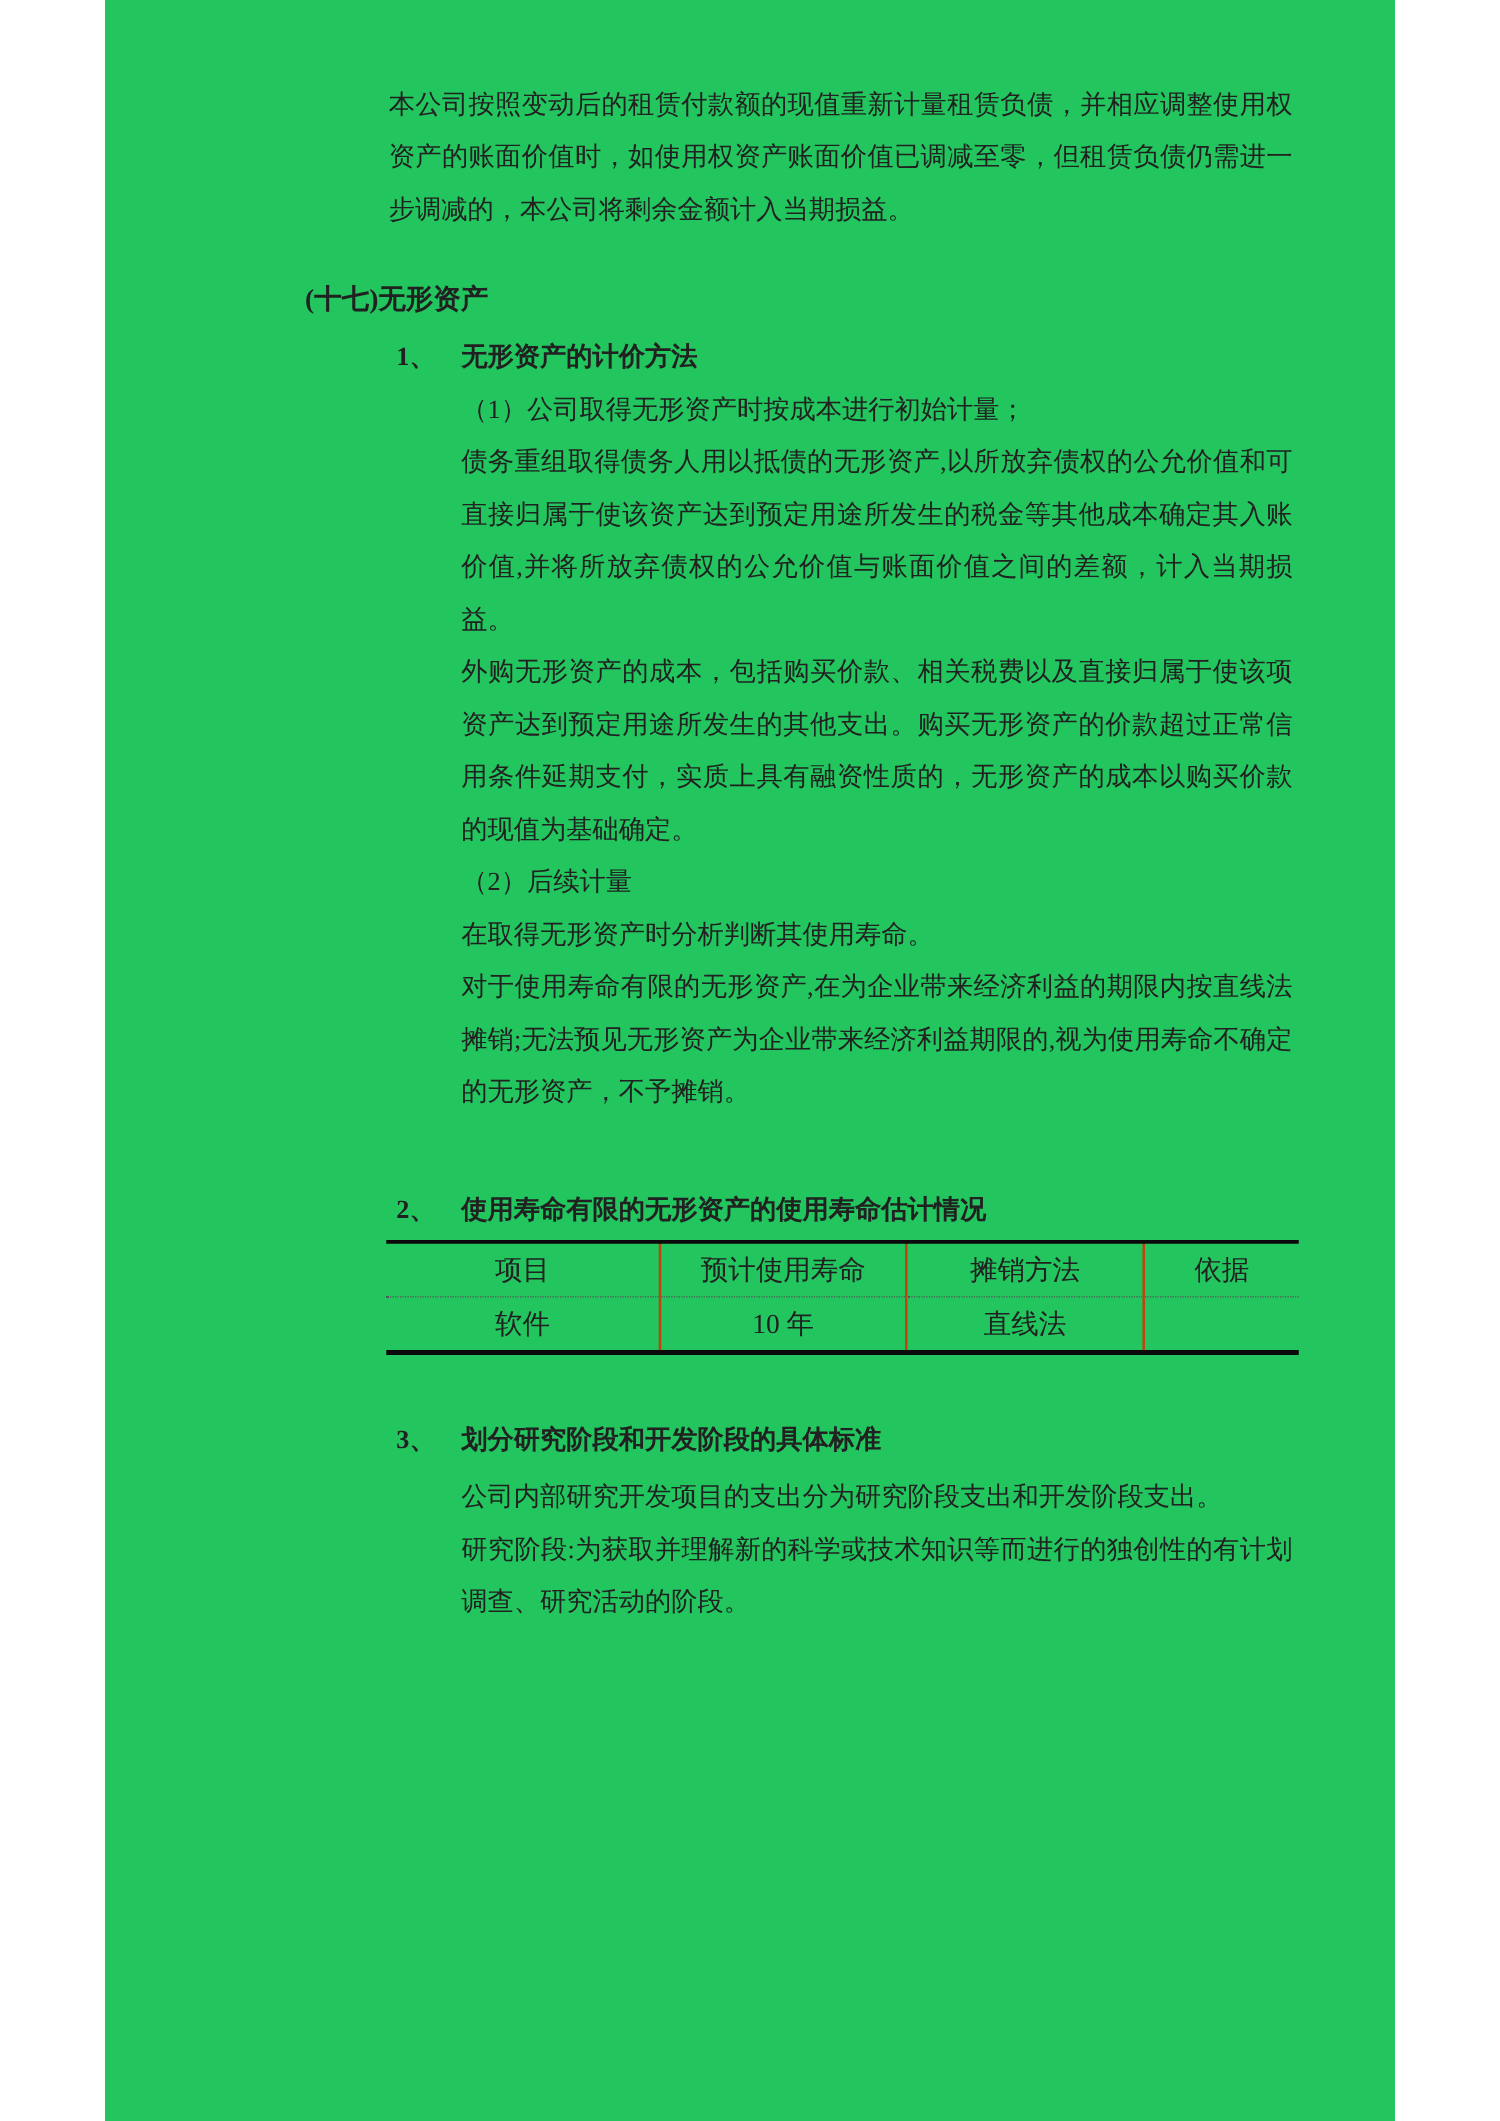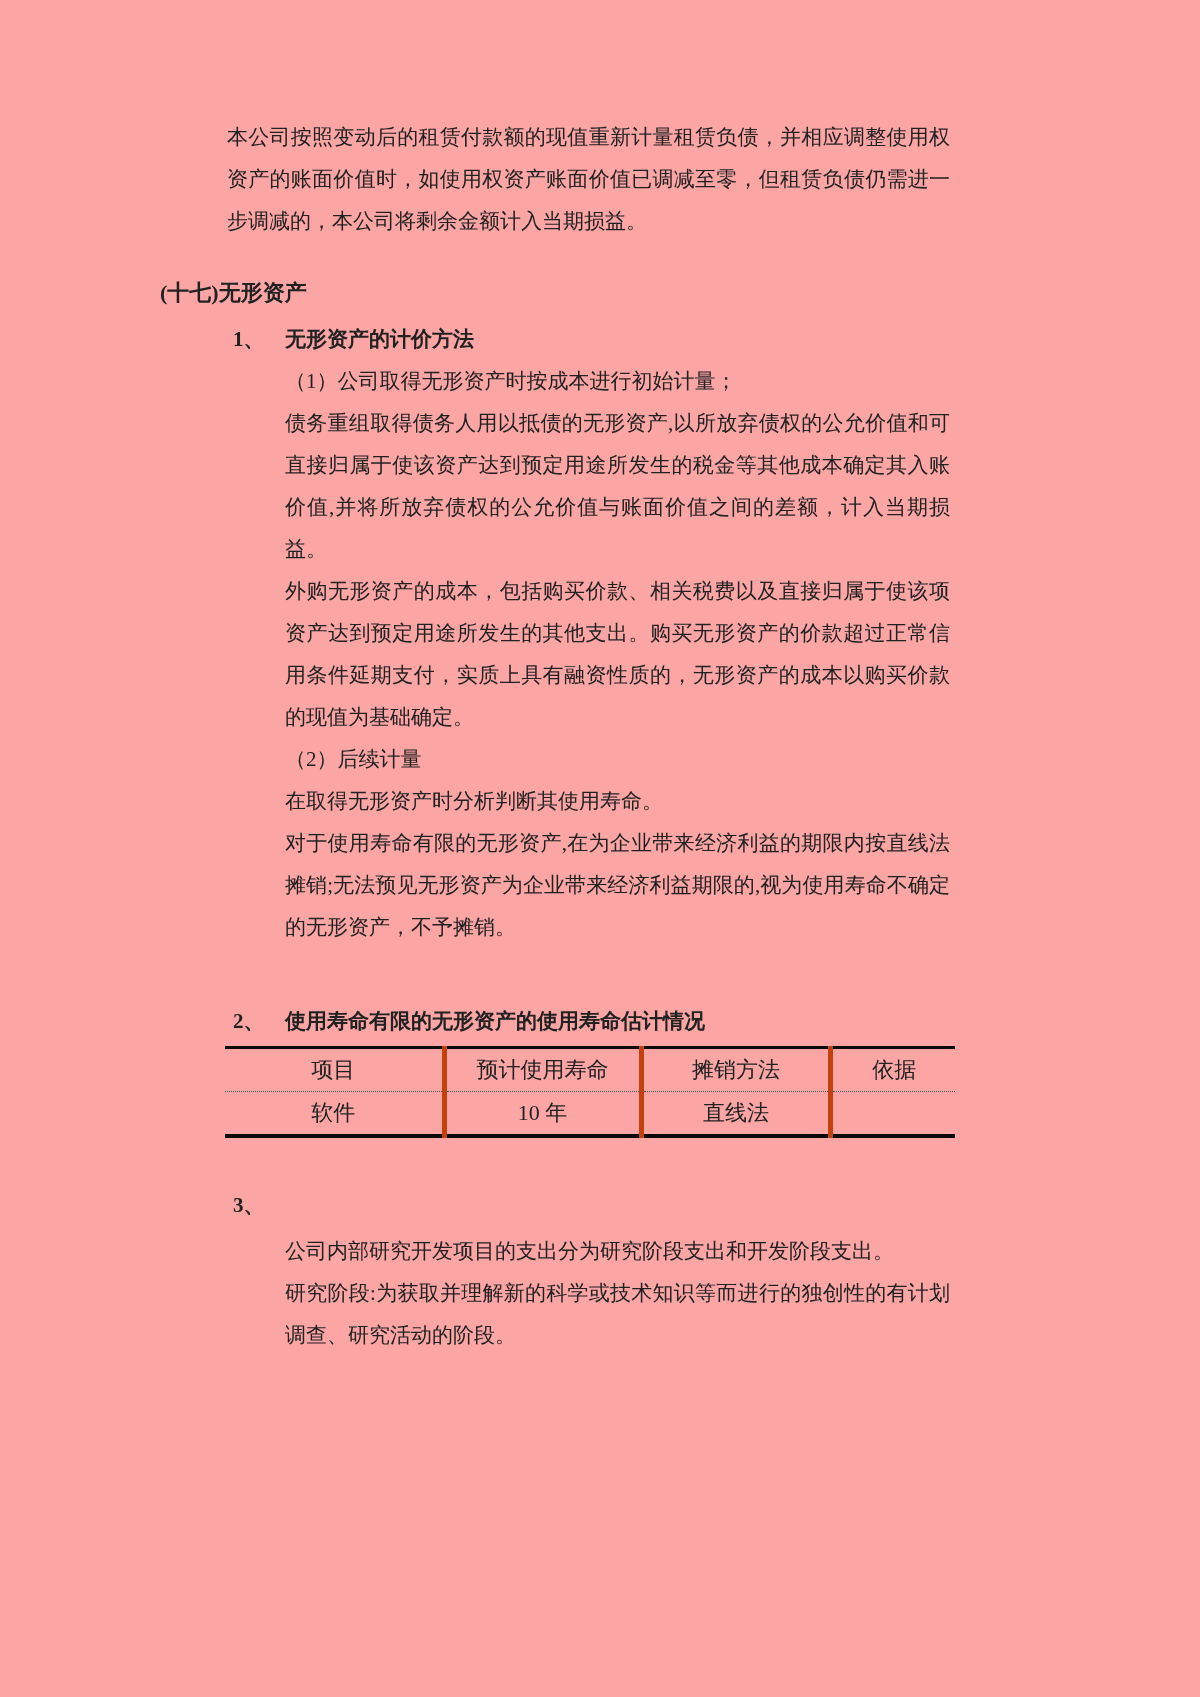--- a/index.html
+++ b/index.html
@@ -2,28 +2,28 @@
 <html><head>
 <meta charset="utf-8">
 <style>
   html, body {
     margin: 0;
     padding: 0;
     background: #ffffff;
   }
   .page {
     position: relative;
-    width: 1200px;
+    width: 1032px;
     height: 1697px;
     margin: 0 auto;
-    background: #fca5a5;
+    background: #22c55e;
     font-family: "Liberation Serif", "DejaVu Serif", serif;
     color: #212121;
     box-sizing: border-box;
-    padding-top: 116px;
+    padding-top: 62px;
     overflow: hidden;
   }
   .intro {
     margin: 0 0 0 227px;
     width: 723px;
     font-size: 21px;
     line-height: 42px;
     text-align: justify;
   }
   .sec-heading {
@@ -61,21 +61,21 @@
     border-top: 3px solid #0a0a0a;
     border-bottom: 4px solid #0a0a0a;
     font-size: 22px;
     table-layout: fixed;
   }
   table.life-table th,
   table.life-table td {
     font-weight: normal;
     text-align: center;
     padding: 6px 4px;
-    border-left: 5px solid #c2410c;
+    border-left: 2px solid #c2410c;
   }
   table.life-table th:first-child,
   table.life-table td:first-child {
     border-left: none;
   }
   table.life-table thead th {
     border-bottom: 1px dotted #555;
     height: 24px;
   }
   table.life-table tbody td {
@@ -135,18 +135,19 @@
         <td>软件</td>
         <td>10 年</td>
         <td>直线法</td>
         <td></td>
       </tr>
     </tbody>
   </table>
 
   <div class="sub-heading gap-before-3">
     <span class="sub-num">3、</span>
+    <span class="sub-title">划分研究阶段和开发阶段的具体标准</span>
   </div>
 
   <p class="body-par">公司内部研究开发项目的支出分为研究阶段支出和开发阶段支出。</p>
   <p class="body-par">研究阶段:为获取并理解新的科学或技术知识等而进行的独创性的有计划调查、研究活动的阶段。</p>
 
 </div>
 
 </body></html>

